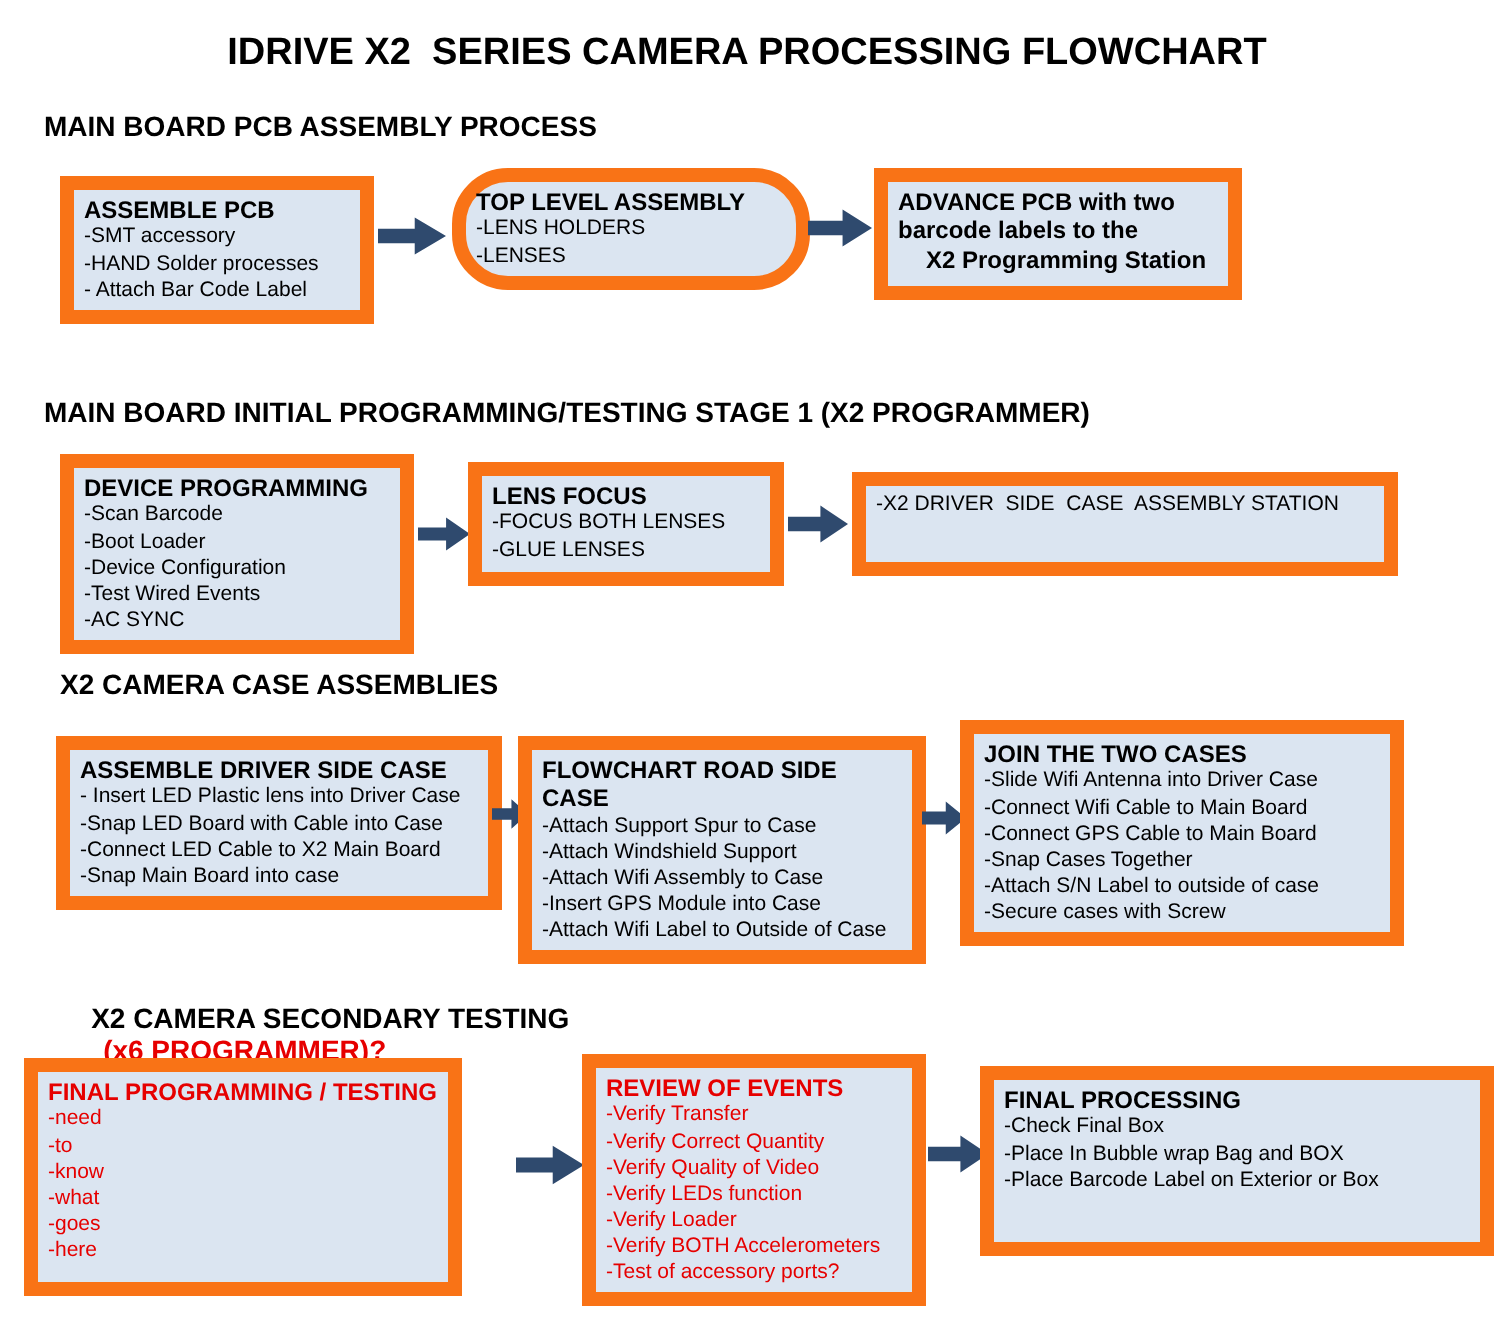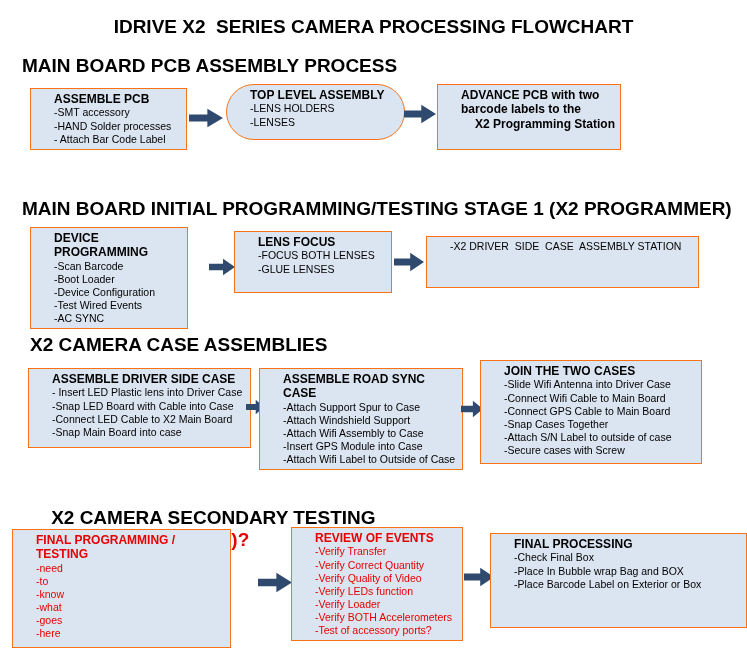--- a/index.html
+++ b/index.html
@@ -21,35 +21,35 @@
     left: 0;
     width: 100%;
     text-align: center;
     font-size: 19px;
     font-weight: bold;
     color: #000000;
     white-space: pre-wrap;
   }
   .section-heading {
     position: absolute;
-    font-size: 19px;
+    font-size: 14px;
     font-weight: bold;
     color: #000000;
     white-space: pre-wrap;
   }
   .section-heading .red-text {
     color: var(--red, #e60000);
     margin-left: 6px;
   }
   .flow-box {
     position: absolute;
     background: var(--box-fill, #dbe5f1);
-    border: 1px solid #f97316;
+    border: 7px solid #f97316;
     box-sizing: border-box;
-    padding: 3px 4px 3px 23px;
+    padding: 3px 4px 3px 5px;
   }
   .box-title {
     font-size: 12px;
     font-weight: bold;
     line-height: 1.2;
     color: #000000;
     white-space: pre-wrap;
   }
   .box-item {
     font-size: 10.5px;
@@ -95,21 +95,21 @@
   <div class="arrow" style="left:404px;top:104px;width:32px;height:20px;"></div>
 
   <div class="flow-box" style="left:437px;top:84px;width:184px;min-height:66px;">
     <div class="box-title">ADVANCE PCB with two</div>
     <div class="box-title">barcode labels to the</div>
     <div class="box-title indent">X2 Programming Station</div>
   </div>
 
   <div class="section-heading" style="left:22px;top:198px;">MAIN BOARD INITIAL PROGRAMMING/TESTING STAGE 1 (X2 PROGRAMMER)</div>
 
-  <div class="flow-box" style="left:30px;top:227px;width:158px;min-height:84px;">
+  <div class="flow-box" style="left:30px;top:227px;width:177px;min-height:84px;">
     <div class="box-title">DEVICE PROGRAMMING</div>
     <div class="box-item">-Scan Barcode</div>
     <div class="box-item">-Boot Loader</div>
     <div class="box-item">-Device Configuration</div>
     <div class="box-item">-Test Wired Events</div>
     <div class="box-item">-AC SYNC</div>
   </div>
 
   <div class="arrow" style="left:209px;top:258px;width:26px;height:18px;"></div>
 
@@ -131,21 +131,21 @@
     <div class="box-title">ASSEMBLE DRIVER SIDE CASE</div>
     <div class="box-item">- Insert LED Plastic lens into Driver Case</div>
     <div class="box-item">-Snap LED Board with Cable into Case</div>
     <div class="box-item">-Connect LED Cable to X2 Main Board</div>
     <div class="box-item">-Snap Main Board into case</div>
   </div>
 
   <div class="arrow" style="left:246px;top:399px;width:18px;height:16px;"></div>
 
   <div class="flow-box" style="left:259px;top:368px;width:204px;min-height:90px;">
-    <div class="box-title">ASSEMBLE ROAD SYNC CASE</div>
+    <div class="box-title">FLOWCHART ROAD SIDE CASE</div>
     <div class="box-item">-Attach Support Spur to Case</div>
     <div class="box-item">-Attach Windshield Support</div>
     <div class="box-item">-Attach Wifi Assembly to Case</div>
     <div class="box-item">-Insert GPS Module into Case</div>
     <div class="box-item">-Attach Wifi Label to Outside of Case</div>
   </div>
 
   <div class="arrow" style="left:461px;top:400px;width:22px;height:18px;"></div>
 
   <div class="flow-box" style="left:480px;top:360px;width:222px;min-height:104px;">

